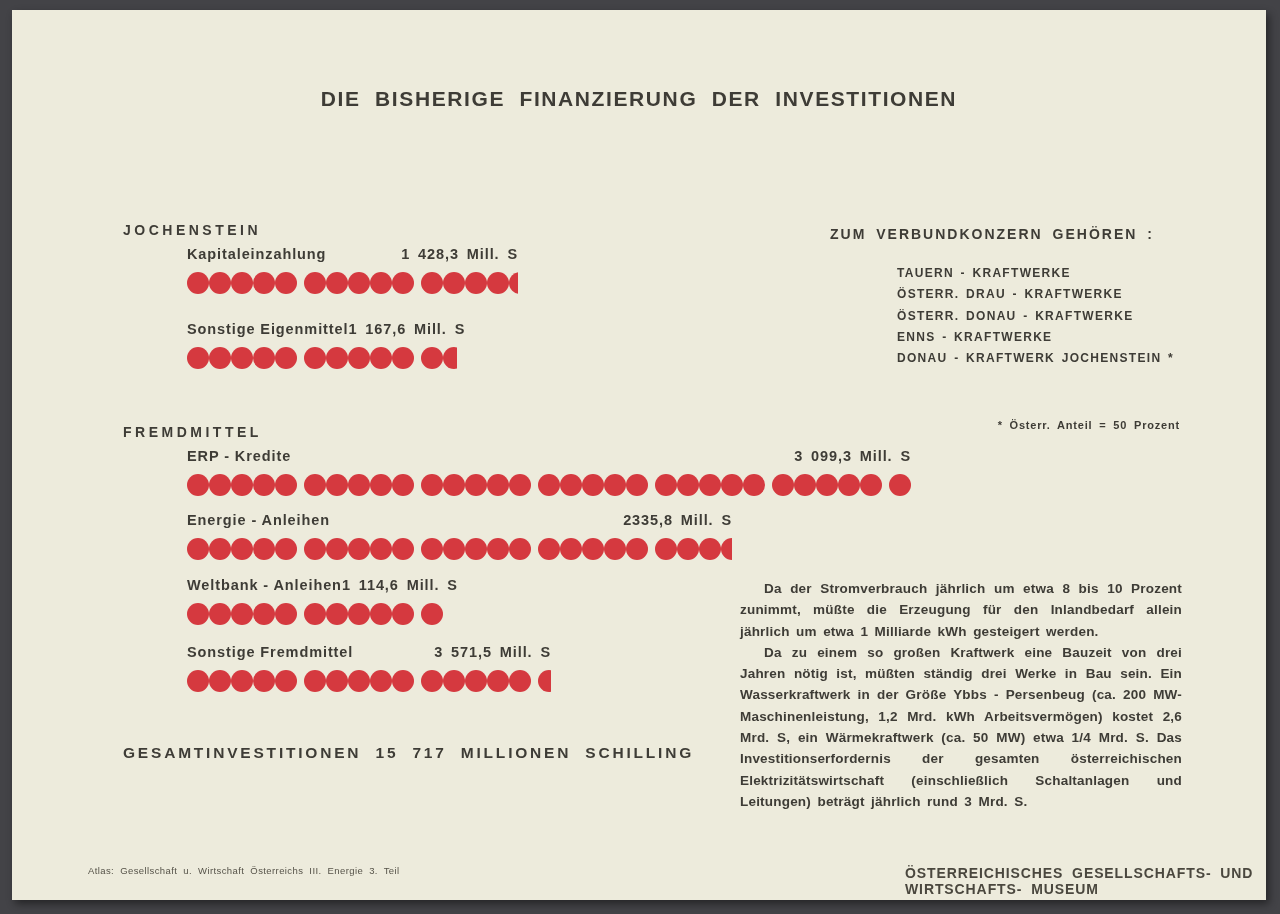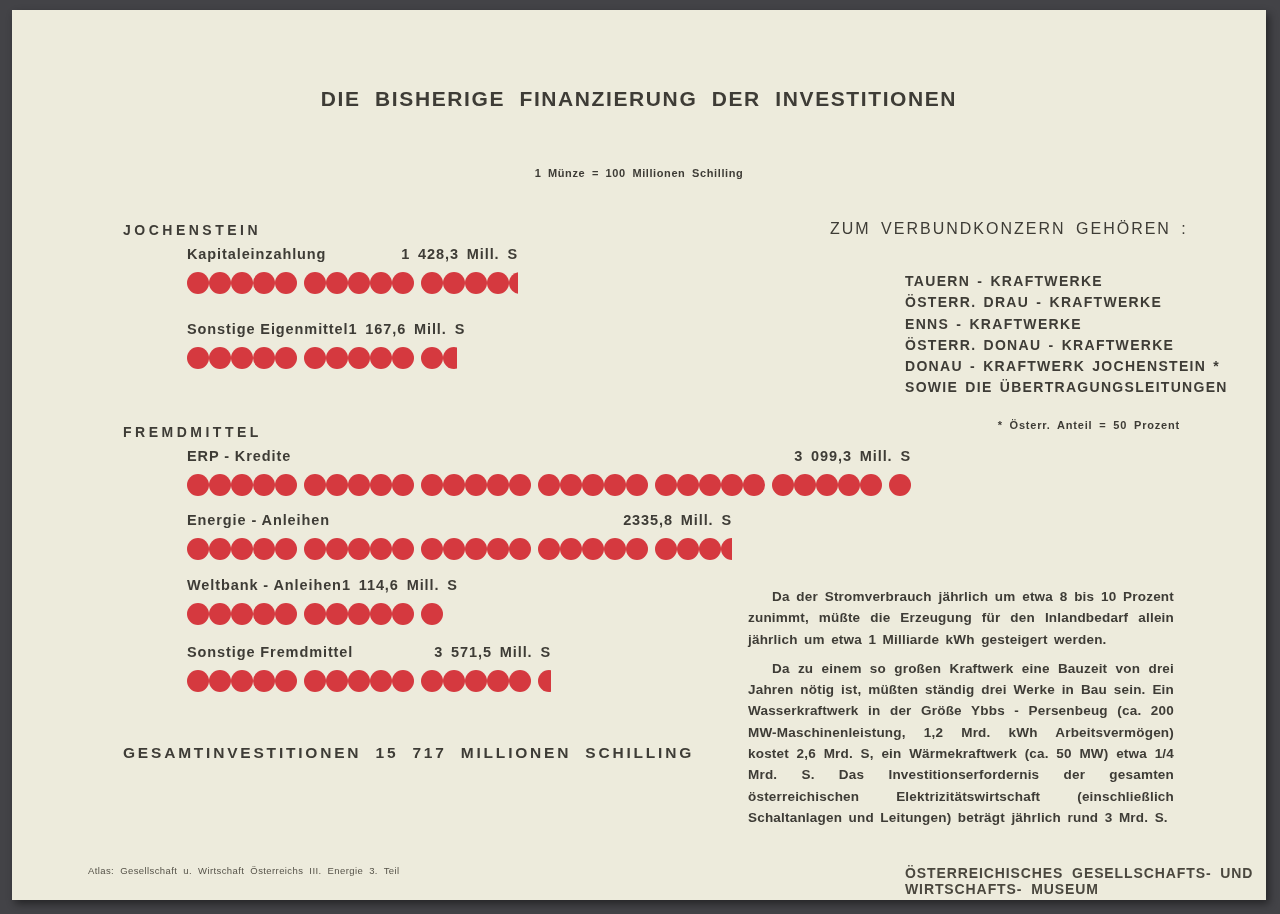--- a/index.html
+++ b/index.html
@@ -56,46 +56,46 @@
   }
   .coin-part .coin { margin: 0; }
   .gap { margin-left: 7px; }
   .total {
     position: absolute; left: 111px; top: 734px;
     font-size: 15.5px; font-weight: bold;
     letter-spacing: 2.8px; word-spacing: 7px;
     white-space: nowrap;
   }
   .members-heading {
-    position: absolute; left: 818px; top: 210px;
-    font-size: 16px; font-weight: normal;
+    position: absolute; left: 818px; top: 216px;
+    font-size: 14px; font-weight: bold;
     letter-spacing: 2px; word-spacing: 4px;
   }
   .members {
     position: absolute; left: 881px; top: 249px;
-    list-style: none; margin: 12px; padding: 0;
-    font-size: 14px; font-weight: bold;
+    list-style: none; margin: 4px; padding: 0;
+    font-size: 12px; font-weight: bold;
     letter-spacing: 1.3px; word-spacing: 2px;
     line-height: 21.3px;
     white-space: nowrap;
   }
   .members-footnote {
     position: absolute; left: 818px; top: 409px; width: 350px;
     text-align: right;
     font-size: 11px; font-weight: bold;
     letter-spacing: 0.8px; word-spacing: 3px;
   }
   .body-text {
     position: absolute; left: 728px; top: 568px; width: 442px;
     font-size: 13.5px; font-weight: bold;
     line-height: 21.3px;
     letter-spacing: 0.2px; word-spacing: 2.5px;
     text-align: justify;
   }
-  .body-text p { margin: 8px; text-indent: 24px; }
+  .body-text p { margin: 0; text-indent: 24px; }
   .footer-left {
     position: absolute; left: 76px; top: 855px;
     font-size: 9.5px; letter-spacing: 0.4px; word-spacing: 3px;
     color: #565349;
   }
   .footer-right {
     position: absolute; left: 893px; top: 855px;
     font-size: 14px; font-weight: 600;
     letter-spacing: 0.9px; word-spacing: 4px;
     color: #4a473e;
@@ -103,21 +103,20 @@
 </style>
 </head>
 <body style="background: rgb(67, 67, 71);">
 
 <div class="poster" style="background: rgb(237, 235, 220);">
 
   <div class="title">
     <div>DIE BISHERIGE FINANZIERUNG DER INVESTITIONEN</div>
   </div>
 
-  <div class="legend">1 Münze = 100 Millionen Schilling</div>
 
   <div class="sec-label" style="top:212px">JOCHENSTEIN</div>
 
   <div class="row" style="top: 236px; width: 331px;">
     <div class="row-head">
       <span class="row-label">Kapitaleinzahlung</span>
       <span class="row-value">1 428,3 Mill. S</span>
     </div>
     <div class="coins"><span class="coin" style="background:#d5393f"></span><span class="coin" style="background:#d5393f"></span><span class="coin" style="background:#d5393f"></span><span class="coin" style="background:#d5393f"></span><span class="coin" style="background:#d5393f"></span><span class="coin gap" style="background:#d5393f"></span><span class="coin" style="background:#d5393f"></span><span class="coin" style="background:#d5393f"></span><span class="coin" style="background:#d5393f"></span><span class="coin" style="background:#d5393f"></span><span class="coin gap" style="background:#d5393f"></span><span class="coin" style="background:#d5393f"></span><span class="coin" style="background:#d5393f"></span><span class="coin" style="background:#d5393f"></span><span class="coin-part" style="width:9px"><span class="coin" style="background:#d5393f"></span></span></div>
   </div>
@@ -163,24 +162,23 @@
     </div>
     <div class="coins"><span class="coin" style="background:#d5393f"></span><span class="coin" style="background:#d5393f"></span><span class="coin" style="background:#d5393f"></span><span class="coin" style="background:#d5393f"></span><span class="coin" style="background:#d5393f"></span><span class="coin gap" style="background:#d5393f"></span><span class="coin" style="background:#d5393f"></span><span class="coin" style="background:#d5393f"></span><span class="coin" style="background:#d5393f"></span><span class="coin" style="background:#d5393f"></span><span class="coin gap" style="background:#d5393f"></span><span class="coin" style="background:#d5393f"></span><span class="coin" style="background:#d5393f"></span><span class="coin" style="background:#d5393f"></span><span class="coin" style="background:#d5393f"></span><span class="coin-part gap" style="width:13px"><span class="coin" style="background:#d5393f"></span></span></div>
   </div>
 
   <div class="total">GESAMTINVESTITIONEN  15 717  MILLIONEN  SCHILLING</div>
 
   <div class="members-heading">ZUM VERBUNDKONZERN GEHÖREN :</div>
   <ul class="members">
     <li>TAUERN - KRAFTWERKE</li>
     <li>ÖSTERR. DRAU - KRAFTWERKE</li>
+    <li>ÖSTERR. DONAU - KRAFTWERKE</li>
     <li>ENNS - KRAFTWERKE</li>
-    <li>ÖSTERR. DONAU - KRAFTWERKE</li>
     <li>DONAU - KRAFTWERK JOCHENSTEIN *</li>
-    <li>SOWIE DIE ÜBERTRAGUNGSLEITUNGEN</li>
   </ul>
   <div class="members-footnote">* Österr. Anteil = 50 Prozent</div>
 
   <div class="body-text">
     <p>Da der Stromverbrauch jährlich um etwa 8 bis 10 Prozent zunimmt, müßte die Erzeugung für den Inlandbedarf allein jährlich um etwa 1 Milliarde kWh gesteigert werden.</p>
     <p>Da zu einem so großen Kraftwerk eine Bauzeit von drei Jahren nötig ist, müßten ständig drei Werke in Bau sein. Ein Wasserkraftwerk in der Größe Ybbs - Persenbeug (ca. 200 MW-Maschinenleistung, 1,2 Mrd. kWh Arbeitsvermögen) kostet 2,6 Mrd. S, ein Wärmekraftwerk (ca. 50 MW) etwa 1/4 Mrd. S. Das Investitionserfordernis der gesamten österreichischen Elektrizitätswirtschaft (einschließlich Schaltanlagen und Leitungen) beträgt jährlich rund 3 Mrd. S.</p>
   </div>
 
   <div class="footer-left">Atlas:  Gesellschaft u. Wirtschaft Österreichs  III. Energie  3. Teil</div>
   <div class="footer-right">ÖSTERREICHISCHES  GESELLSCHAFTS-  UND  WIRTSCHAFTS-  MUSEUM</div>

